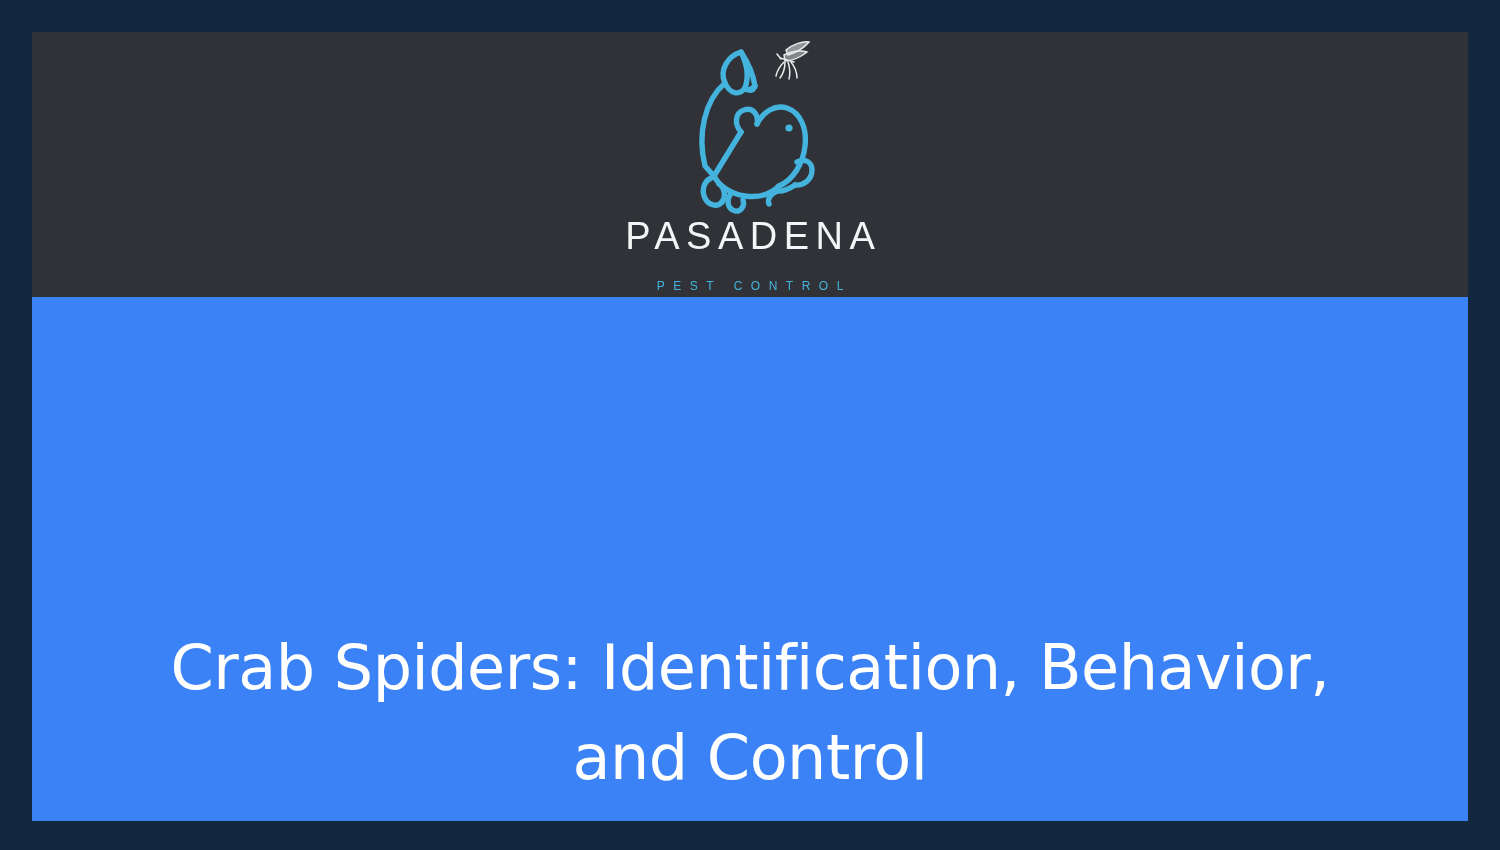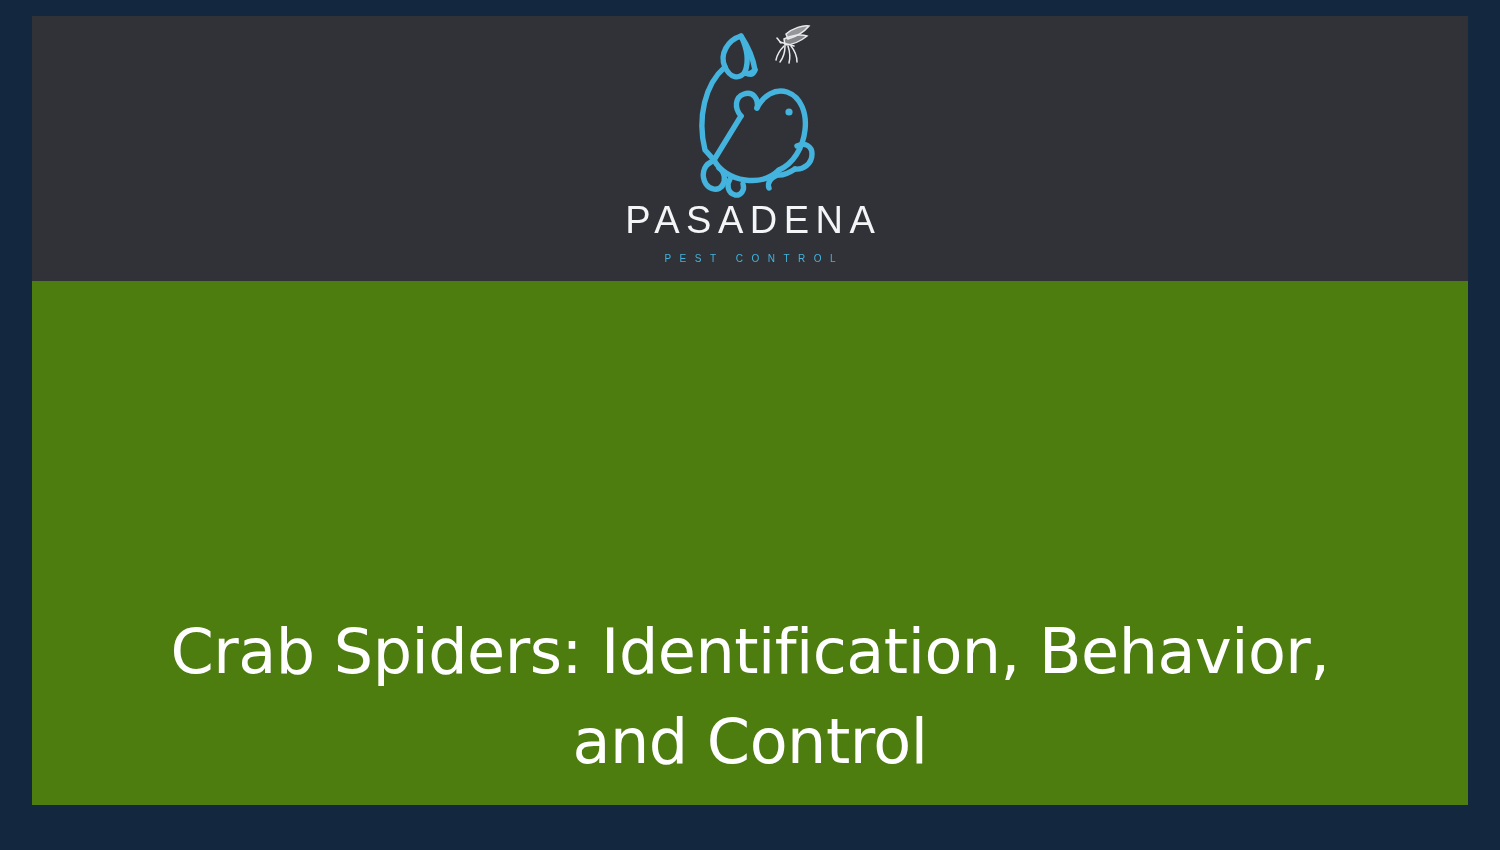--- a/index.html
+++ b/index.html
@@ -20,24 +20,24 @@
     left: 0;
     top: 0;
     width: 1500px;
     height: 850px;
     background: #13273f;
   }
 
   .slide-panel {
     position: absolute;
     left: 32px;
-    top: 16px;
+    top: 32px;
     width: 1436px;
     height: 789px;
-    background: #4d7c0f;
+    background: #3b82f6;
     overflow: hidden;
   }
 
   
   .header-band {
     position: absolute;
     left: 0;
     top: 0;
     width: 1436px;
     height: 265px;
@@ -69,26 +69,26 @@
     line-height: 38px;
     font-weight: 400;
     letter-spacing: 6.5px;
     text-indent: 6.5px;
     margin-top: 1px;
     font-family: "Liberation Sans", sans-serif;
   }
 
   .brand-tagline {
     color: #44b3dd;
-    font-size: 10px;
+    font-size: 12px;
     line-height: 14px;
     font-weight: 400;
     letter-spacing: 8.5px;
     text-indent: 8.5px;
-    margin-top: 13px;
+    margin-top: 24px;
     font-family: "Liberation Sans", sans-serif;
   }
 
   
   .title-area {
     position: absolute;
     left: 0;
     top: 265px;
     width: 1436px;
     height: 524px;

